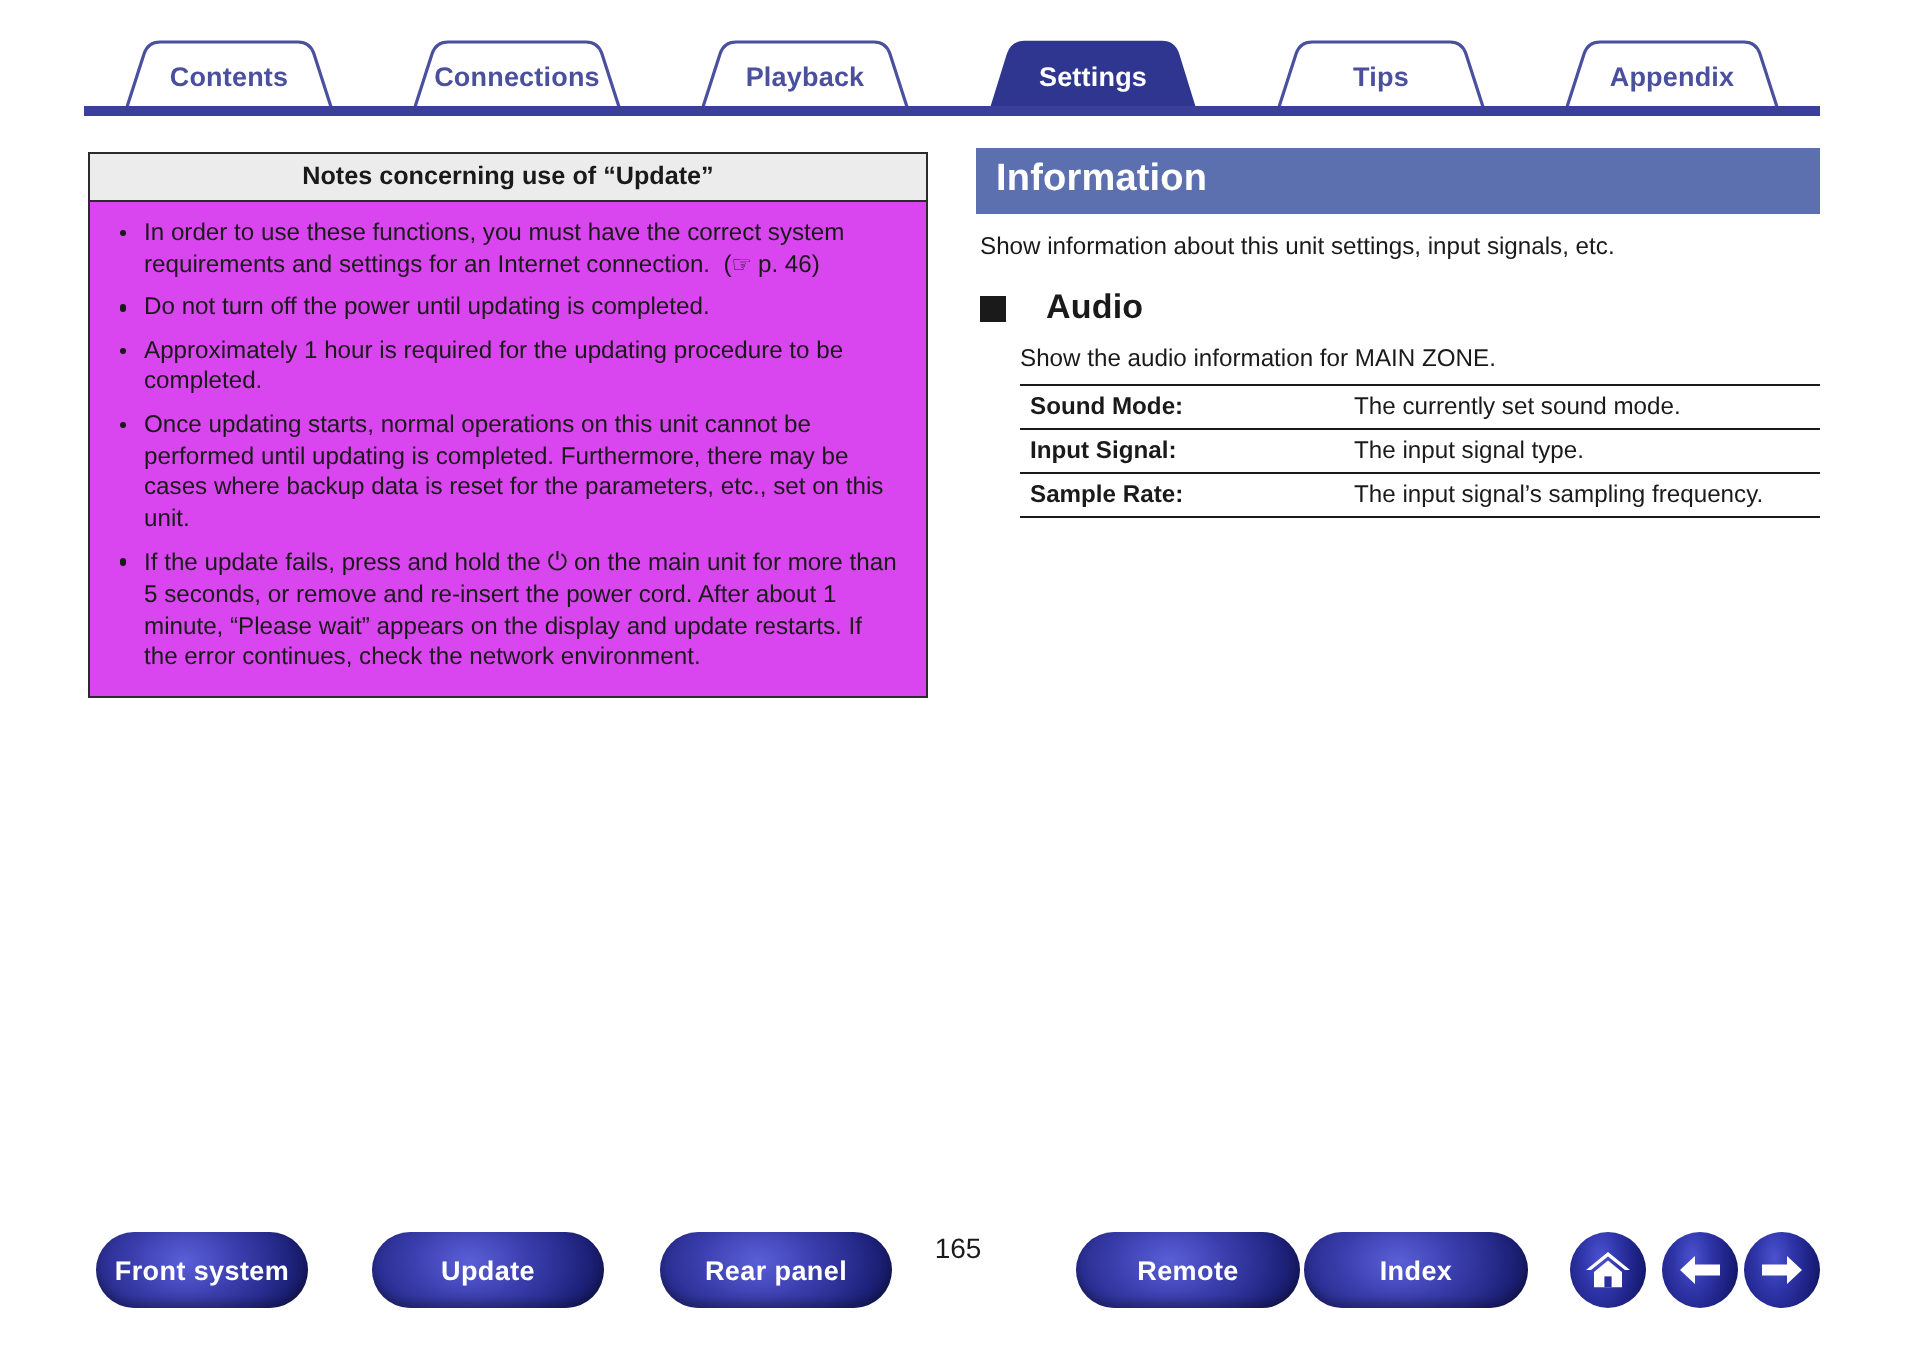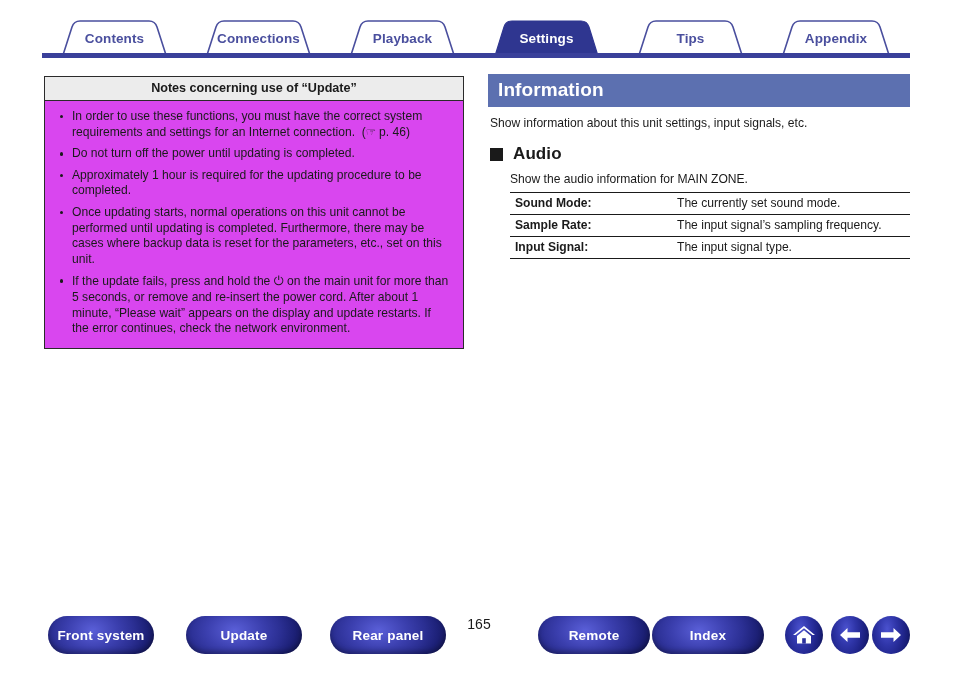--- a/index.html
+++ b/index.html
@@ -83,21 +83,21 @@
     font-size:19px;font-weight:bold;
     padding:5px 0 6px 10px;
     letter-spacing:.1px;
   }
   #info-desc{
     font-size:12.1px;
     margin:9px 0 0 2px;
     color:#1a1a1a;
   }
   #audio-head{
-    display:flex;align-items:center;gap:10px;
+    display:flex;align-items:center;gap:20px;
     margin:14px 0 0 2px;
   }
   #audio-square{
     width:13px;height:13px;background:#1a1a1a;display:inline-block;
   }
   #audio-title{
     font-size:17px;font-weight:bold;color:#1a1a1a;letter-spacing:.1px;
   }
   #audio-desc{
     font-size:12.1px;margin:8px 0 0 22px;color:#1a1a1a;
@@ -220,26 +220,26 @@
 
   <div id="audio-desc">Show the audio information for MAIN ZONE.</div>
 
   <table id="audio-table">
     <tbody>
         <tr>
       <td class="k">Sound Mode:</td>
       <td class="v">The currently set sound mode.</td>
     </tr>
     <tr>
+      <td class="k">Input Signal:</td>
+      <td class="v">The input signal type.</td>
+    </tr>
+    <tr>
       <td class="k">Sample Rate:</td>
       <td class="v">The input signal’s sampling frequency.</td>
-    </tr>
-    <tr>
-      <td class="k">Input Signal:</td>
-      <td class="v">The input signal type.</td>
     </tr>
   </tbody>
     </table>
 </div>
 
 <div id="footer">
 
   <div class="pillbtn" style="left:48px;width:106px;">
     <span>Front system</span>
   </div>

